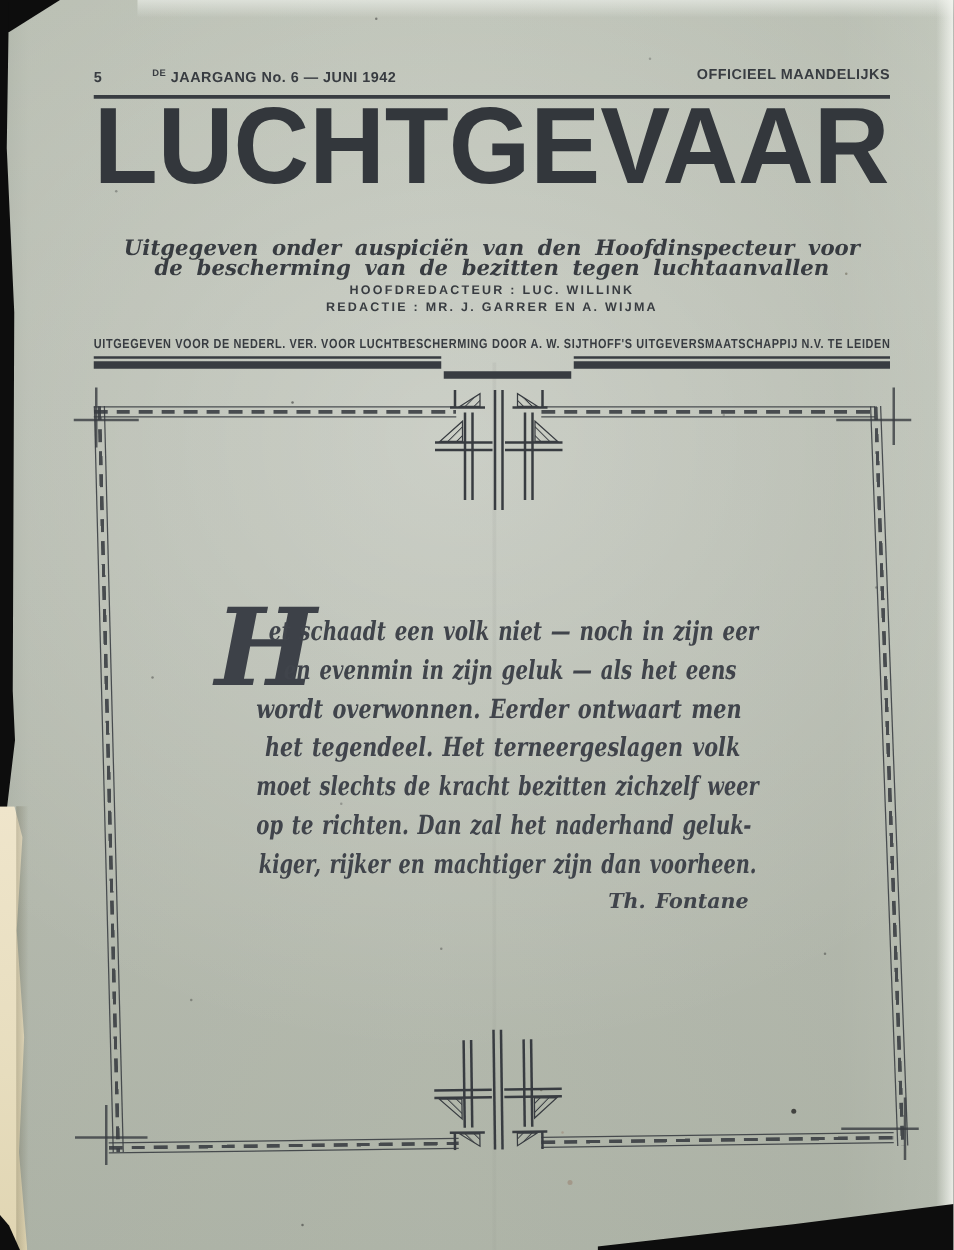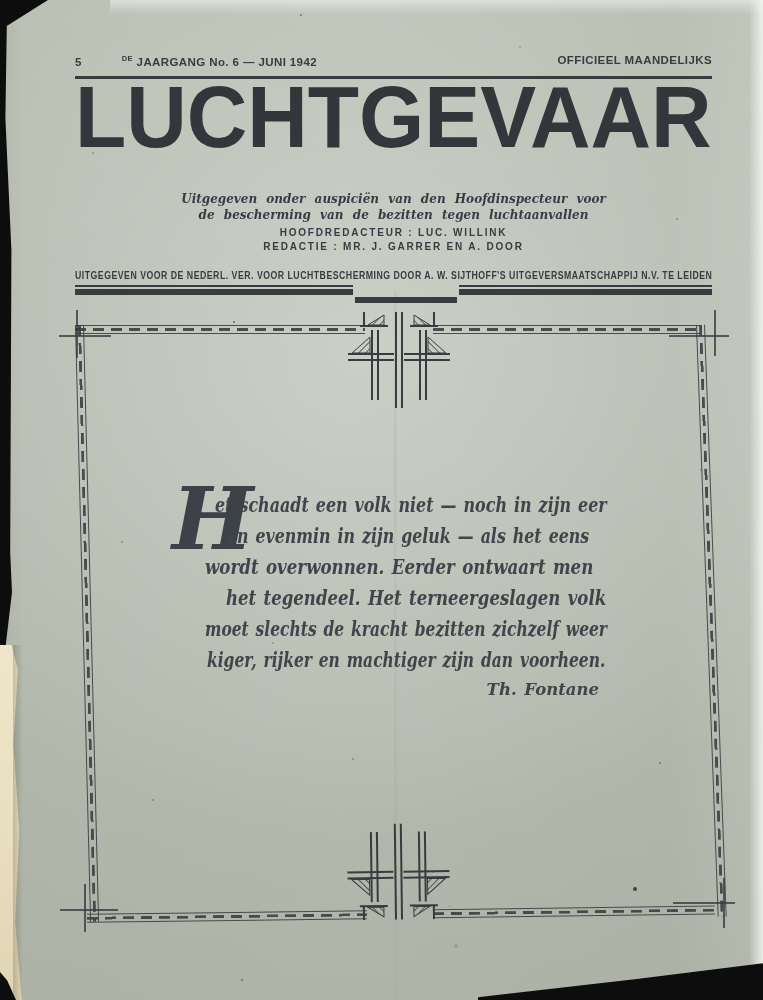--- a/index.html
+++ b/index.html
@@ -46,21 +46,21 @@
   .issue-row sup{font-size:7.5px;padding-left:40px;}
   .rule-header{position:absolute;left:75px;top:76px;width:637px;height:3px;background:var(--ink);}
   .fitrow{position:absolute;left:75px;width:637px;white-space:nowrap;overflow:visible;}
   .fitw{display:inline-block;transform-origin:0 50%;white-space:nowrap;}
   .title-wrap{top:79px;height:76px;}
   .title-wrap .fitw{font-size:87px;line-height:76px;font-weight:bold;letter-spacing:0;
     color:var(--title_ink,#33373c);}
   .subtitle-wrap{top:161px;}
   .subtitle-wrap .fitw{font-size:16px;font-weight:bold;letter-spacing:1px;color:var(--title_ink);}
   .auspices{position:absolute;left:75px;top:192px;width:637px;text-align:center;
-    font-family:"DejaVu Serif",serif;font-style:italic;font-weight:600;font-size:12px;
+    font-family:"DejaVu Serif",serif;font-style:italic;font-weight:600;font-size:17px;
     line-height:15.5px;word-spacing:5px;}
   .editors{position:absolute;left:75px;top:226px;width:637px;text-align:center;
     font-size:10px;font-weight:bold;letter-spacing:1.8px;line-height:14px;}
   .publisher-wrap{top:265px;}
   .publisher-wrap .fitw{font-size:10.5px;font-weight:bold;letter-spacing:.6px;}
   .step{position:absolute;background:var(--ink);}
   
   .frame{position:absolute;left:75px;top:322px;width:643px;height:615px;color:var(--ink);}
   .track-h,.track-v{position:absolute;box-sizing:border-box;opacity:.88;}
   .track-h{height:9px;border-top:1.6px solid var(--ink);border-bottom:1.6px solid var(--ink);
@@ -80,21 +80,21 @@
   
   .dropcap{position:absolute;left:172px;top:476px;font-family:"DejaVu Serif",serif;
     font-style:italic;font-weight:600;font-size:86px;line-height:86px;color:#3d4148;}
   .quote{position:absolute;left:205px;top:492px;width:402px;font-family:"DejaVu Serif",serif;
     font-style:italic;font-weight:700;font-size:21px;color:#40444b;word-spacing:2px;}
   .qline{position:relative;height:31px;}
   .qline .fitw{transform-origin:0 50%;}
   .q1{margin-left:10px;width:392px;}
   .q2{margin-left:22px;width:362px;}
   .q3{margin-left:0;width:388px;}
-  .q4{margin-left:21px;width:380px;}
+  .q4{margin-left:7px;width:380px;}
   .q5{margin-left:0;width:402px;}
   .q6{margin-left:0;width:396px;}
   .q7{margin-left:2px;width:398px;}
   .attribution{text-align:right;padding-right:8px;font-size:16.5px;margin-top:2px;}
 </style>
 </head>
 <body>
 
 <div class="page">
 
@@ -118,21 +118,21 @@
   <div class="fitrow title-wrap">
     <span class="fitw" style="transform: scaleX(0.963691);">LUCHTGEVAAR</span>
   </div>
 
   <div class="auspices">
     <div>Uitgegeven onder auspiciën van den Hoofdinspecteur voor</div>
     <div>de bescherming van de bezitten tegen luchtaanvallen</div>
   </div>
   <div class="editors">
     <div>HOOFDREDACTEUR : LUC. WILLINK</div>
-    <div>REDACTIE : MR. J. GARRER EN A. DOOR</div>
+    <div>REDACTIE : MR. J. GARRER EN A. WIJMA</div>
   </div>
   <div class="fitrow publisher-wrap">
     <span class="fitw" style="transform: scaleX(0.831593);">UITGEGEVEN VOOR DE NEDERL. VER. VOOR LUCHTBESCHERMING DOOR A. W. SIJTHOFF'S UITGEVERSMAATSCHAPPIJ N.V. TE LEIDEN</span>
   </div>
 
   <div class="step" style="left:75px;top:285px;width:278px;height:1.8px"></div>
   <div class="step" style="left:75px;top:288.5px;width:278px;height:6px"></div>
   <div class="step" style="left:355px;top:297px;width:102px;height:6px"></div>
   <div class="step" style="left:459px;top:285px;width:253px;height:1.8px"></div>
   <div class="step" style="left:459px;top:288.5px;width:253px;height:6px"></div>
@@ -227,17 +227,18 @@
     <div class="xline" style="left:648px;top:556px;width:1.6px;height:50px"></div>
   </div>
 
   <div class="dropcap">H</div>
   <div class="quote">
     <div class="qline q1"><span class="fitw" style="transform: scaleX(0.756757);">et schaadt een volk niet — noch in zijn eer</span></div>
     <div class="qline q2"><span class="fitw" style="transform: scaleX(0.752599);">en evenmin in zijn geluk — als het eens</span></div>
     <div class="qline q3"><span class="fitw" style="transform: scaleX(0.793456);">wordt overwonnen. Eerder ontwaart men</span></div>
     <div class="qline q4"><span class="fitw" style="transform: scaleX(0.788382);">het tegendeel. Het terneergeslagen volk</span></div>
     <div class="qline q5"><span class="fitw" style="transform: scaleX(0.737615);">moet slechts de kracht bezitten zichzelf weer</span></div>
+    <div class="qline q6"><span class="fitw" style="transform: scaleX(0.748582);">op te richten. Dan zal het naderhand geluk-</span></div>
     <div class="qline q7"><span class="fitw" style="transform: scaleX(0.737037);">kiger, rijker en machtiger zijn dan voorheen.</span></div>
     <div class="attribution">Th. Fontane</div>
   </div>
 
 </div>
 
 </body></html>

